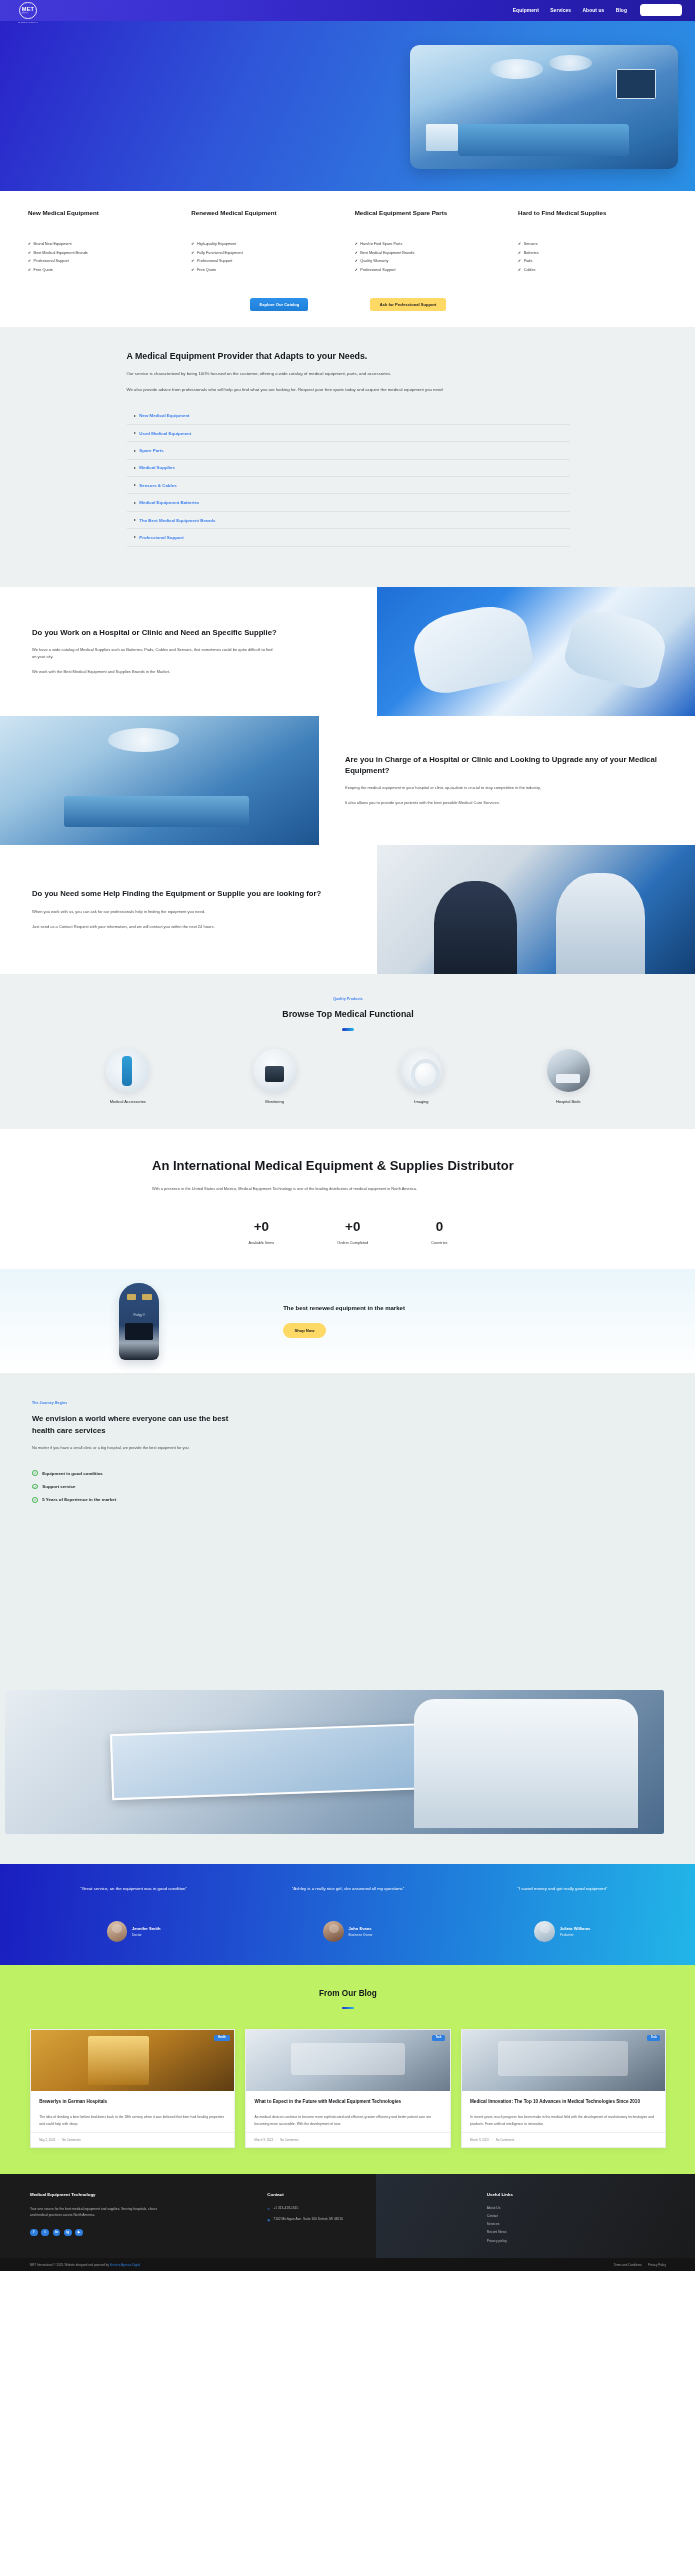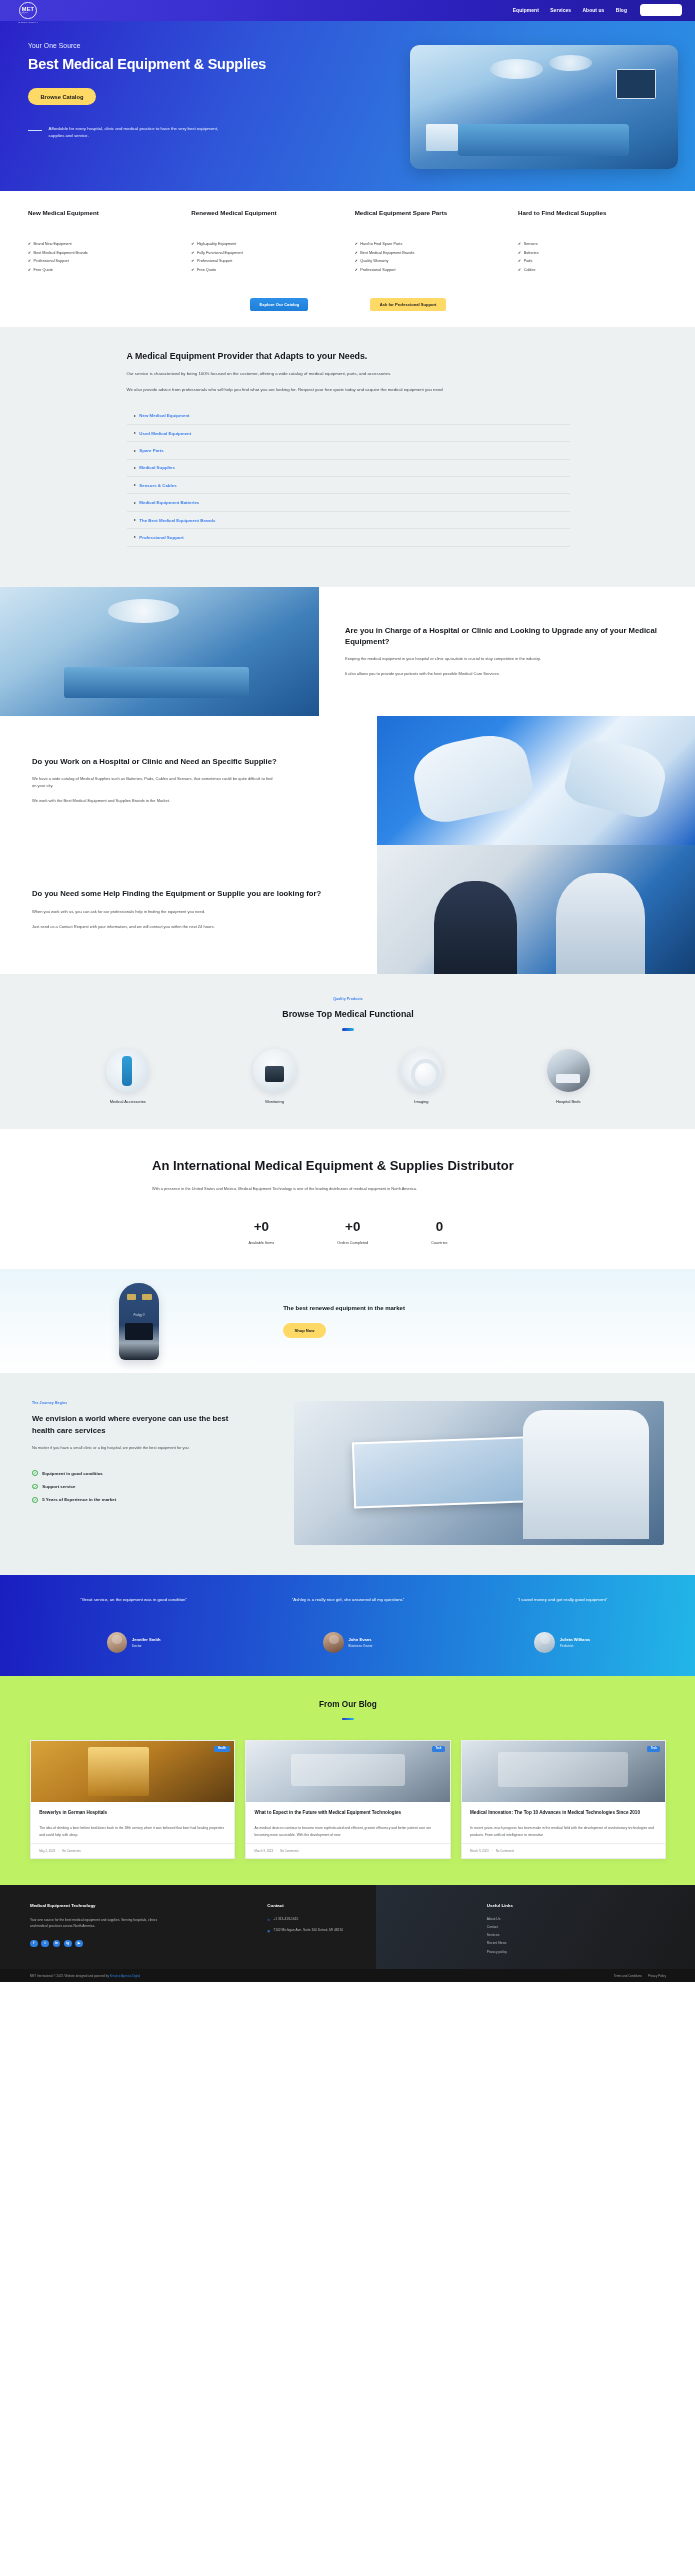--- a/index.html
+++ b/index.html
@@ -260,21 +260,21 @@
     color:#cfdbe8;font-size:2.6px;font-style:italic;
   }
   .shop-text{flex:1;padding-left:5.2px;}
   .shop-text h3{font-size:6px;font-weight:800;color:#15181c;}
   .shop-text a{
     display:inline-block;margin-top:12.4px;background:#ffd966;color:#1f1f1f;
     font-size:4.1px;font-weight:700;padding:4.6px 11.3px;border-radius:8.2px;text-decoration:none;
   }
 
   
-  .envision{background:#eaeff0;display:flex;padding:28px 0 30px;}
+  .envision{background:#eaeff0;display:flex;padding:28px 0 30px;flex-direction:column;}
   .env-text{flex:0 0 289px;padding-left:32px;}
   .env-text h2{
     font-size:7.7px;font-weight:800;line-height:1.45;color:#15181c;margin-top:8.2px;max-width:216px;
   }
   .env-text p{font-size:3.9px;color:#4a4e53;line-height:1.7;margin-top:9.3px;max-width:206px;}
   .env-list{list-style:none;margin-top:18.5px;}
   .env-list li{
     display:flex;align-items:center;gap:4.6px;font-size:4.4px;color:#1f2226;
     font-weight:600;margin-bottom:7.7px;
   }
@@ -415,29 +415,20 @@
   </div>
 
   <div class="hero">
     <div class="hero-img">
       <div class="or-light"></div>
       <div class="or-light2"></div>
       <div class="or-bed"></div>
       <div class="or-mon"></div>
       <div class="or-cart"></div>
     </div>
-    <div class="hero-inner">
-      <div class="hero-kicker">Your One Source</div>
-      <h1 class="hero-h1">Best Medical Equipment &amp; Supplies</h1>
-      <a href="#" class="hero-btn">Browse Catalog</a>
-      <div class="hero-note">
-        <div class="dash"></div>
-        <p>Affordable for every hospital, clinic and medical practice to have the very best equipment, supplies and service.</p>
-      </div>
-    </div>
   </div>
 
   <div class="features">
     <div class="feat">
       <h3>New Medical Equipment</h3>
       <ul>
         <li>
             <span class="chk">✔</span>
             <span>Brand New Equipment</span>
           </li>
@@ -559,36 +550,36 @@
             <span>The Best Medical Equipment Brands</span>
           </div>
         <div class="acc-item">
             <span class="caret"></span>
             <span>Professional Support</span>
           </div>
       </div>
     </div>
   </div>
 
+  <div class="alt">
+    <div class="alt-text">
+      <h2>Do you Work on a Hospital or Clinic and Need an Specific Supplie?</h2>
+      <p>We have a wide catalog of Medical Supplies such as Batteries, Pads, Cables and Sensors, that sometimes could be quite difficult to find on your city.</p>
+      <p>We work with the Best Medical Equipment and Supplies Brands in the Market.</p>
+    </div>
+    <div class="alt-img img-gloves"></div>
+  </div>
+
   <div class="alt rev">
     <div class="alt-text">
       <h2>Are you in Charge of a Hospital or Clinic and Looking to Upgrade any of your Medical Equipment?</h2>
       <p>Keeping the medical equipment in your hospital or clinic up-to-date is crucial to stay competitive in the industry.</p>
       <p>It also allows you to provide your patients with the best possible Medical Care Services.</p>
     </div>
     <div class="alt-img img-or"></div>
-  </div>
-
-  <div class="alt">
-    <div class="alt-text">
-      <h2>Do you Work on a Hospital or Clinic and Need an Specific Supplie?</h2>
-      <p>We have a wide catalog of Medical Supplies such as Batteries, Pads, Cables and Sensors, that sometimes could be quite difficult to find on your city.</p>
-      <p>We work with the Best Medical Equipment and Supplies Brands in the Market.</p>
-    </div>
-    <div class="alt-img img-gloves"></div>
   </div>
 
   <div class="alt">
     <div class="alt-text">
       <h2>Do you Need some Help Finding the Equipment or Supplie you are looking for?</h2>
       <p>When you work with us, you can ask for our professionals help in finding the equipment you need.</p>
       <p>Just send us a Contact Request with your information, and we will contact you within the next 24 hours.</p>
     </div>
     <div class="alt-img img-docs"></div>
   </div>

